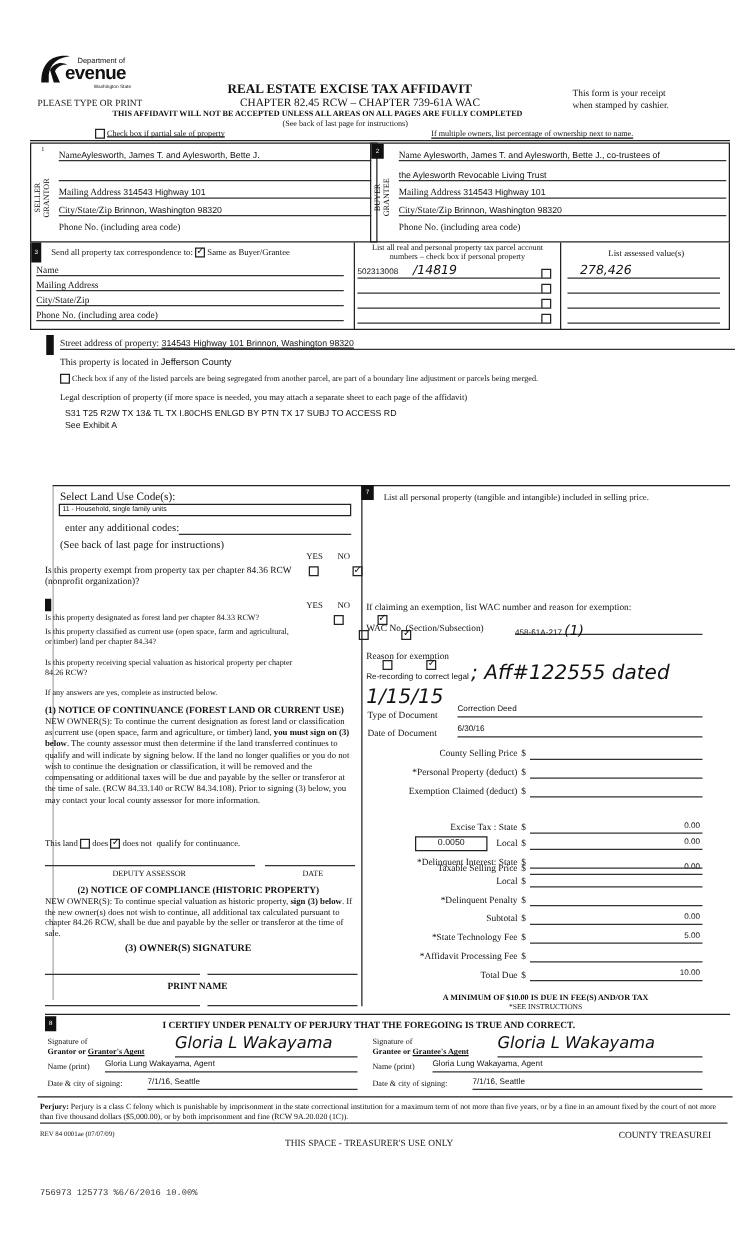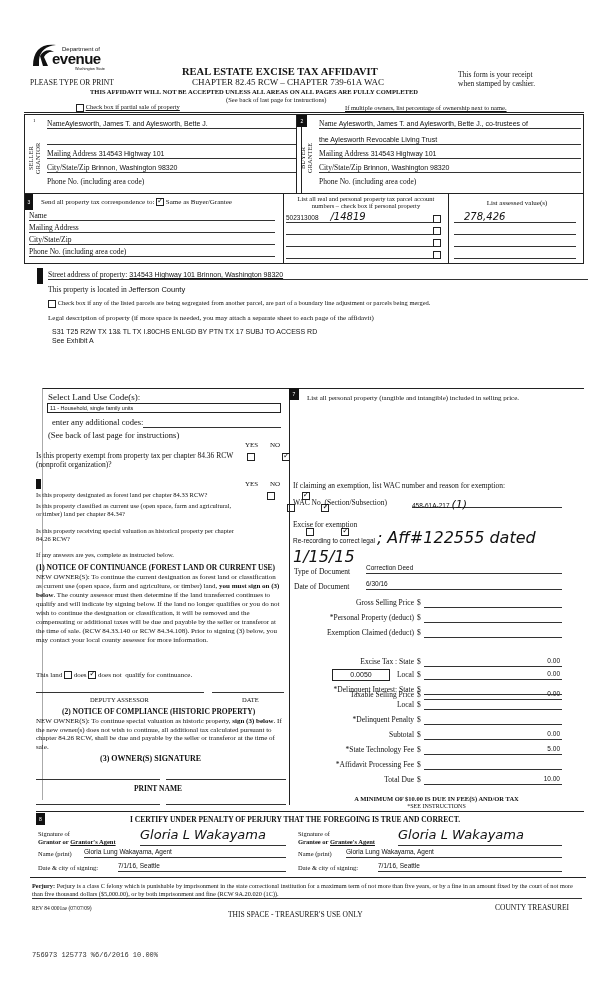--- a/index.html
+++ b/index.html
@@ -220,35 +220,35 @@
 <div class="abs" style="left:307px;top:393px;width:270px;font-size:7px;line-height:11px;">List all  personal property (tangible and intangible) included in selling price.</div>
 
 <div class="abs" style="left:293px;top:481px;font-size:7.5px;">If claiming an exemption, list WAC number and reason for exemption:</div>
 <div class="abs" style="left:293px;top:498px;font-size:7.5px;">
   <span>WAC No. (Section/Subsection)</span>
 </div>
 <div class="abs line" style="left:412px;top:498px;width:150px;height:10px;">
   <span class="fill" style="font-size:6.5px;">458-61A-217</span>
   <span class="hand" style="font-size:11px;">(1)</span>
 </div>
-<div class="abs" style="left:293px;top:520px;font-size:7.5px;">Excise for exemption</div>
+<div class="abs" style="left:293px;top:520px;font-size:7.5px;">Reason for exemption</div>
 <div class="abs" style="left:293px;top:528px;width:290px;">
   <span class="fill" style="font-size:6.5px;">Re-recording to correct legal</span>
   <span class="hand" style="font-size:16px;">; Aff#122555 dated 1/15/15</span>
 </div>
 
 <div class="abs" style="left:294px;top:567px;font-size:7.5px;">Type of Document</div>
 <div class="abs line fill" style="left:366px;top:564px;width:196px;height:10px;font-size:6.5px;">Correction Deed</div>
 <div class="abs" style="left:294px;top:582px;font-size:7.5px;">Date of Document</div>
 <div class="abs line fill" style="left:366px;top:580px;width:196px;height:10px;font-size:6.5px;">6/30/16</div>
 
 
 <div class="abs" style="left:294px;top:598px;width:268px;">
   <div class="abs" style="left:0;top:0;width:268px;height:11px;">
-    <div class="abs right" style="left:0;width:120px;font-size:7.5px;">Gross Selling Price</div>
+    <div class="abs right" style="left:0;width:120px;font-size:7.5px;">County Selling Price</div>
     <div class="abs" style="left:123px;font-size:7.5px;">$</div>
     <div class="abs line right fill" style="left:130px;width:138px;height:10px;font-size:6.5px;padding-right:2px;"></div>
   </div>
   <div class="abs" style="left:0;top:15px;width:268px;height:11px;">
     <div class="abs right" style="left:0;width:120px;font-size:7.5px;">*Personal Property (deduct)</div>
     <div class="abs" style="left:123px;font-size:7.5px;">$</div>
     <div class="abs line right fill" style="left:130px;width:138px;height:10px;font-size:6.5px;padding-right:2px;"></div>
   </div>
   <div class="abs" style="left:0;top:30px;width:268px;height:11px;">
     <div class="abs right" style="left:0;width:120px;font-size:7.5px;">Exemption Claimed (deduct)</div>

